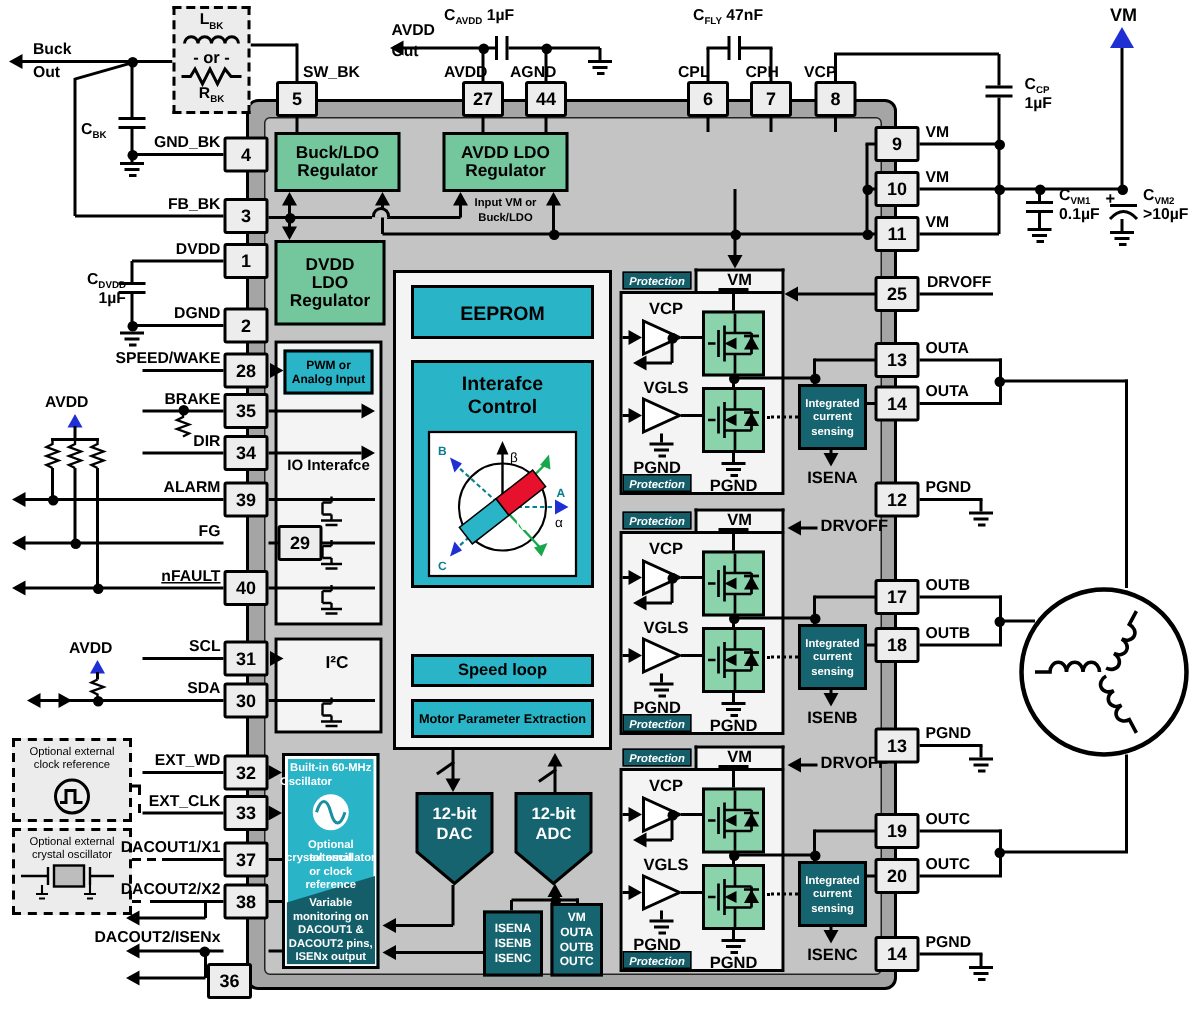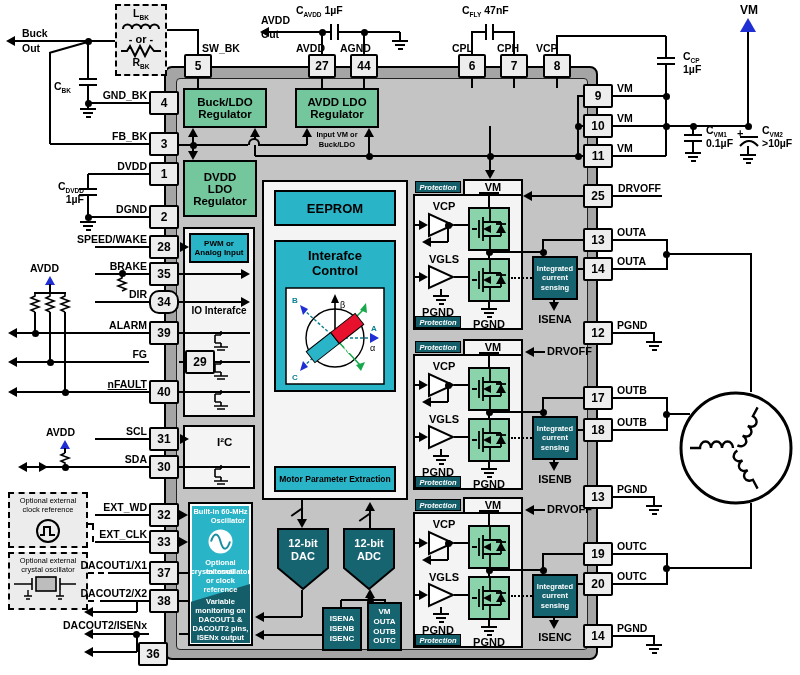--- a/index.html
+++ b/index.html
@@ -408,21 +408,21 @@
     </svg>
 
   <i class="arr" style="left:179px;top:510px;z-index:6;"></i>
   <i class="arr" style="left:179px;top:537px;z-index:6;"></i>
   <i class="w" style="left:179px;top:572px;width:10px;height:2px;"></i>
   <i class="w" style="left:179px;top:600px;width:10px;height:2px;"></i>
   <i class="w" style="left:179px;top:633px;width:10px;height:2px;"></i>
   <div class="abs" style="left:188px;top:502px;width:65px;height:144px;background:#2ab4c7;border:2px solid #000;box-shadow:inset 0 0 0 2px #fff;box-sizing:border-box;z-index:4;"></div>
   <div class="abs" style="left:191px;top:584px;width:59px;height:59px;background:#145e6a;clip-path:polygon(0 30%,100% 0,100% 100%,0 100%);z-index:5;"></div>
   <div class="t7 tc abs" style="left:190px;top:507px;width:61px;color:#fff;z-index:6;">Built-in 60-MHz</div>
-  <div class="t7 tc abs" style="left:206px;top:516px;width:44px;color:#fff;z-index:6;">Oscillator</div>
+  <div class="t7 tc abs" style="left:182px;top:516px;width:44px;color:#fff;z-index:6;">Oscillator</div>
   <svg style="position:absolute;left:207px;top:528px;z-index:6;" width="27" height="27" viewBox="0 0 27 27">
       <circle cx="13.5" cy="13.5" r="12" fill="#fff"></circle>
       <path d="M4,13.5 C7,4 11,4 13.5,13.5 S 20,23 23,13.5" fill="none" stroke="#1a8fa0" stroke-width="2"></path>
     </svg>
   <div class="t7 tc abs" style="left:190px;top:558px;width:61px;color:#fff;z-index:6;">Optional external</div>
   <div class="t7 tc abs" style="left:190px;top:567px;width:61px;color:#fff;z-index:6;">crystal oscillator</div>
   <div class="t7 tc abs" style="left:190px;top:576px;width:61px;color:#fff;z-index:6;">or clock reference</div>
   <div class="t7 tc abs" style="left:190px;top:597px;width:61px;color:#fff;z-index:6;">Variable</div>
   <div class="t7 tc abs" style="left:190px;top:606px;width:61px;color:#fff;z-index:6;">monitoring on</div>
   <div class="t7 tc abs" style="left:190px;top:615px;width:61px;color:#fff;z-index:6;">DACOUT1 &amp;</div>
@@ -457,20 +457,23 @@
       <rect x="49" y="43" width="31" height="14" fill="#e8112d" stroke="#000"></rect>
     </g>
     <text x="33" y="47" font-size="9" font-weight="bold" fill="#fff" font-family="Liberation Sans, sans-serif">S</text>
     <text x="58" y="65" font-size="9" font-weight="bold" fill="#fff" font-family="Liberation Sans, sans-serif">N</text>
     <text x="54" y="20" font-size="9" fill="#000" font-family="Liberation Sans, sans-serif">β</text>
     <text x="84" y="63" font-size="9" fill="#000" font-family="Liberation Sans, sans-serif">α</text>
     <text x="85" y="43" font-size="8" font-weight="bold" fill="#0a7f91" font-family="Liberation Sans, sans-serif">A</text>
     <text x="6" y="15" font-size="8" font-weight="bold" fill="#0a7f91" font-family="Liberation Sans, sans-serif">B</text>
     <text x="6" y="92" font-size="8" font-weight="bold" fill="#0a7f91" font-family="Liberation Sans, sans-serif">C</text>
   </svg>
+  <div class="tealb" style="left:274px;top:436px;width:122px;height:22px;font-size:11px;z-index:5;">
+    <span>Speed loop</span>
+  </div>
   <div class="tealb" style="left:274px;top:466px;width:122px;height:26px;font-size:8.5px;z-index:5;">
     <span>Motor Parameter Extraction</span>
   </div>
 
   <i class="w" style="left:301px;top:500px;width:2px;height:20px;"></i>
   <i class="ad" style="left:297px;top:519px;"></i>
   <i class="slash" style="left:296px;top:505px;"></i>
   <i class="w" style="left:369px;top:508px;width:2px;height:20px;"></i>
   <i class="au" style="left:365px;top:502px;"></i>
   <i class="slash" style="left:364px;top:510px;"></i>
@@ -738,21 +741,21 @@
   <div class="pin pint" style="left:458px;top:54px;">6</div>
   <div class="pin pint" style="left:500px;top:54px;">7</div>
   <div class="pin pint" style="left:543px;top:54px;">8</div>
 
   <div class="pin" style="left:149px;top:91px;">4</div>
   <div class="pin" style="left:149px;top:132px;">3</div>
   <div class="pin" style="left:149px;top:162px;">1</div>
   <div class="pin" style="left:149px;top:205px;">2</div>
   <div class="pin" style="left:149px;top:235px;">28</div>
   <div class="pin" style="left:149px;top:262px;">35</div>
-  <div class="pin" style="left:149px;top:290px;border-radius:10px;">34</div>
+  <div class="pin" style="left:149px;top:290px;">34</div>
   <div class="pin" style="left:149px;top:321px;">39</div>
   <div class="pin" style="left:149px;top:350px;margin-left:36px;">29</div>
   <div class="pin" style="left:149px;top:380px;">40</div>
   <div class="pin" style="left:149px;top:427px;">31</div>
   <div class="pin" style="left:149px;top:455px;">30</div>
   <div class="pin" style="left:149px;top:503px;">32</div>
   <div class="pin" style="left:149px;top:530px;">33</div>
   <div class="pin" style="left:149px;top:561px;">37</div>
   <div class="pin" style="left:149px;top:589px;">38</div>
   <div class="pin" style="left:138px;top:621px;margin-top:21px;">36</div>

